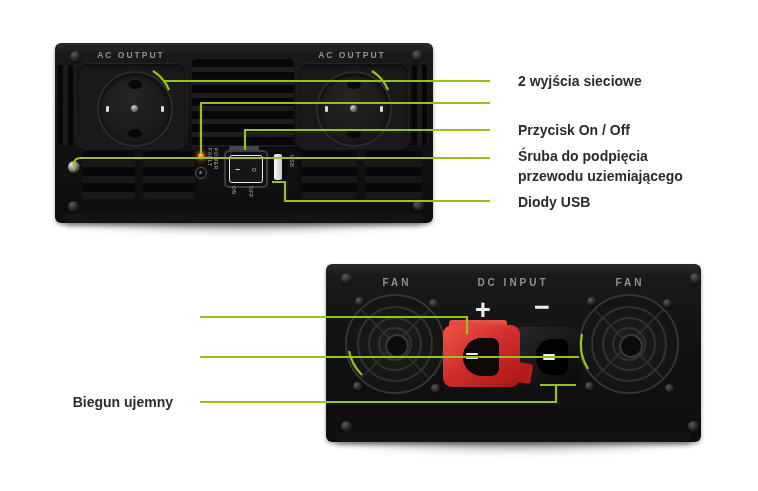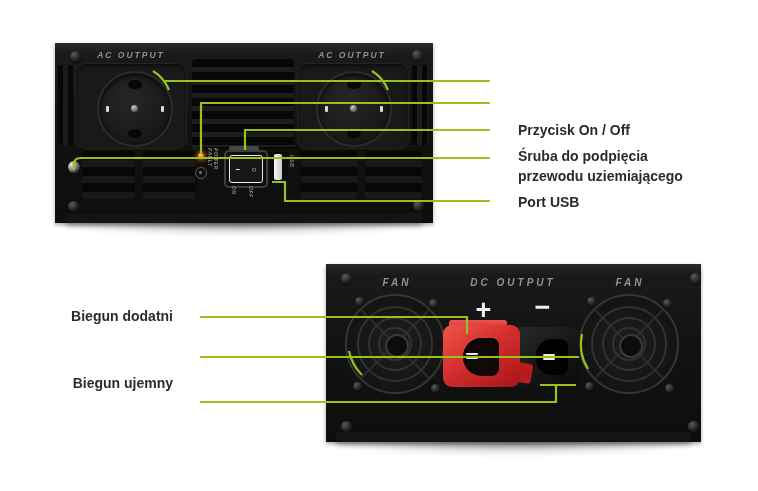--- a/index.html
+++ b/index.html
@@ -1,23 +1,23 @@
 <!DOCTYPE html>
 <html><head>
 <meta charset="utf-8">
 <style>
   html,body{margin:0;padding:0;background:#fff;}
   .canvas{position:relative;width:758px;height:491px;background:#ffffff;overflow:hidden;
           font-family:"Liberation Sans",sans-serif;}
   .abs{position:absolute;}
 
   
-  .device{position:absolute;border-radius:0;
+  .device{position:absolute;border-radius:6px;
           background:linear-gradient(180deg,#2a2a2a 0%,#1a1a1a 6%,#121212 45%,#0e0e0e 100%);
-          box-shadow:0 2px 4px rgba(0,0,0,.35);font-style:italic;}
+          box-shadow:0 2px 4px rgba(0,0,0,.35);}
   .base-strip{position:absolute;left:10px;right:10px;bottom:0;height:10px;background:#141414;
               border-radius:0 0 4px 4px;box-shadow:0 3px 5px rgba(0,0,0,.3);}
   .shadow{position:absolute;background:radial-gradient(ellipse at center,rgba(40,40,40,.38) 0%,rgba(60,60,60,.18) 45%,rgba(0,0,0,0) 72%);
           filter:blur(3px);border-radius:50%;}
 
   .screw{position:absolute;width:11px;height:11px;border-radius:50%;
          background:radial-gradient(circle at 35% 30%,#5a5a5a 0%,#232323 55%,#0a0a0a 100%);
          box-shadow:0 1px 1px rgba(0,0,0,.6);}
   .screw-sm{width:9px;height:9px;}
 
@@ -144,21 +144,21 @@
     <div class="screw" style="left:357px;top:7px;"></div>
     <div class="screw" style="left:13px;top:158px;"></div>
     <div class="screw" style="left:358px;top:157px;"></div>
 
     <div class="base-strip"></div>
   </div>
 
   <div class="device" style="left:326px;top:264px;width:375px;height:178px;">
 
     <div class="panel-text" style="left:41px;top:13px;width:60px;font-size:10px;letter-spacing:3px;">FAN</div>
-    <div class="panel-text" style="left:127px;top:13px;width:120px;font-size:10px;letter-spacing:3px;">DC OUTPUT</div>
+    <div class="panel-text" style="left:127px;top:13px;width:120px;font-size:10px;letter-spacing:3px;">DC INPUT</div>
     <div class="panel-text" style="left:274px;top:13px;width:60px;font-size:10px;letter-spacing:3px;">FAN</div>
 
     <div class="big-sign" style="left:142px;top:32px;width:30px;">+</div>
     <div class="big-sign" style="left:201px;top:29px;width:30px;">−</div>
 
     <div class="fan" style="left:19px;top:30px;">
       <div class="spoke" style="transform:rotate(45deg);"></div>
       <div class="spoke" style="transform:rotate(-45deg);"></div>
       <div class="ring" style="left:10px;top:10px;width:72px;height:72px;"></div>
       <div class="ring" style="left:21px;top:21px;width:50px;height:50px;"></div>
@@ -222,21 +222,21 @@
       <path d="M74 170 V164 Q74 158 81 158 H490"></path>
       <path d="M272 182 H285 V201 H490"></path>
       <path d="M200 317 H467 V334"></path>
       <path d="M200 357 H579"></path>
       <path d="M349 351 A47 47 0 0 0 362 375"></path>
       <path d="M582 334 A47 47 0 0 0 588 369"></path>
       <path d="M200 402 H556 V385 M540 385 H576"></path>
     </g>
   </svg>
 
+  <div class="callout right" style="top:72px;">2 wyjścia sieciowe</div>
   <div class="callout right" style="top:147px;">Śruba do podpięcia
 przewodu uziemiającego</div>
   <div class="callout right" style="top:121px;">Przycisk On / Off</div>
-  <div class="callout right" style="top:193px;">Port USB</div>
-
-  <div class="callout left" style="top:307px;">Biegun dodatni</div>
-  <div class="callout left" style="top:374px;">Biegun ujemny</div>
+  <div class="callout right" style="top:193px;">Diody USB</div>
+
+  <div class="callout left" style="top:393px;">Biegun ujemny</div>
 
 </div>
 
 </body></html>

